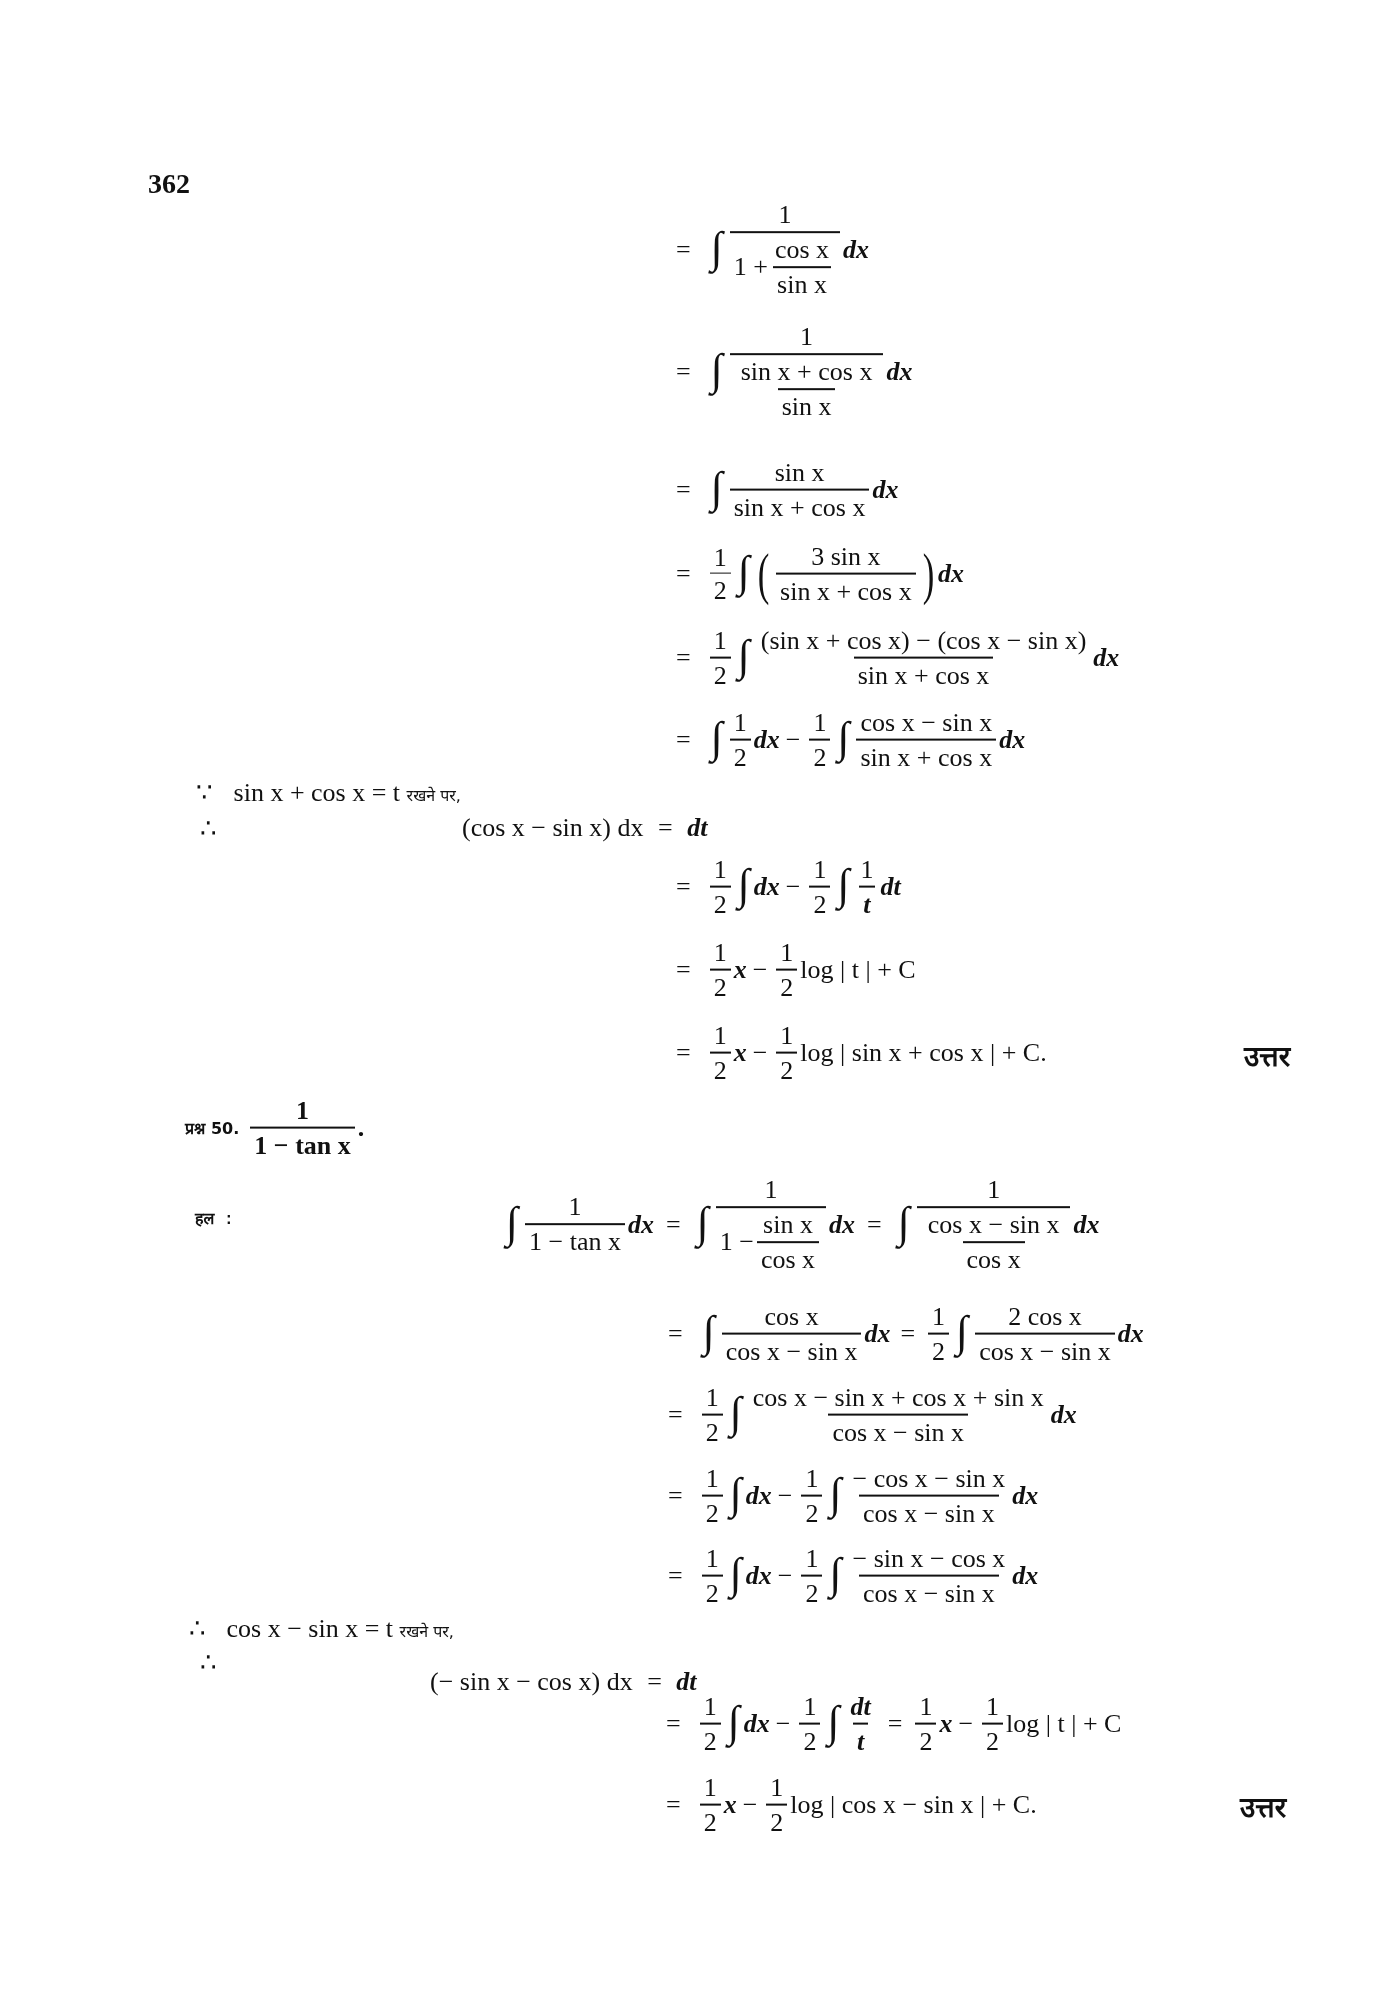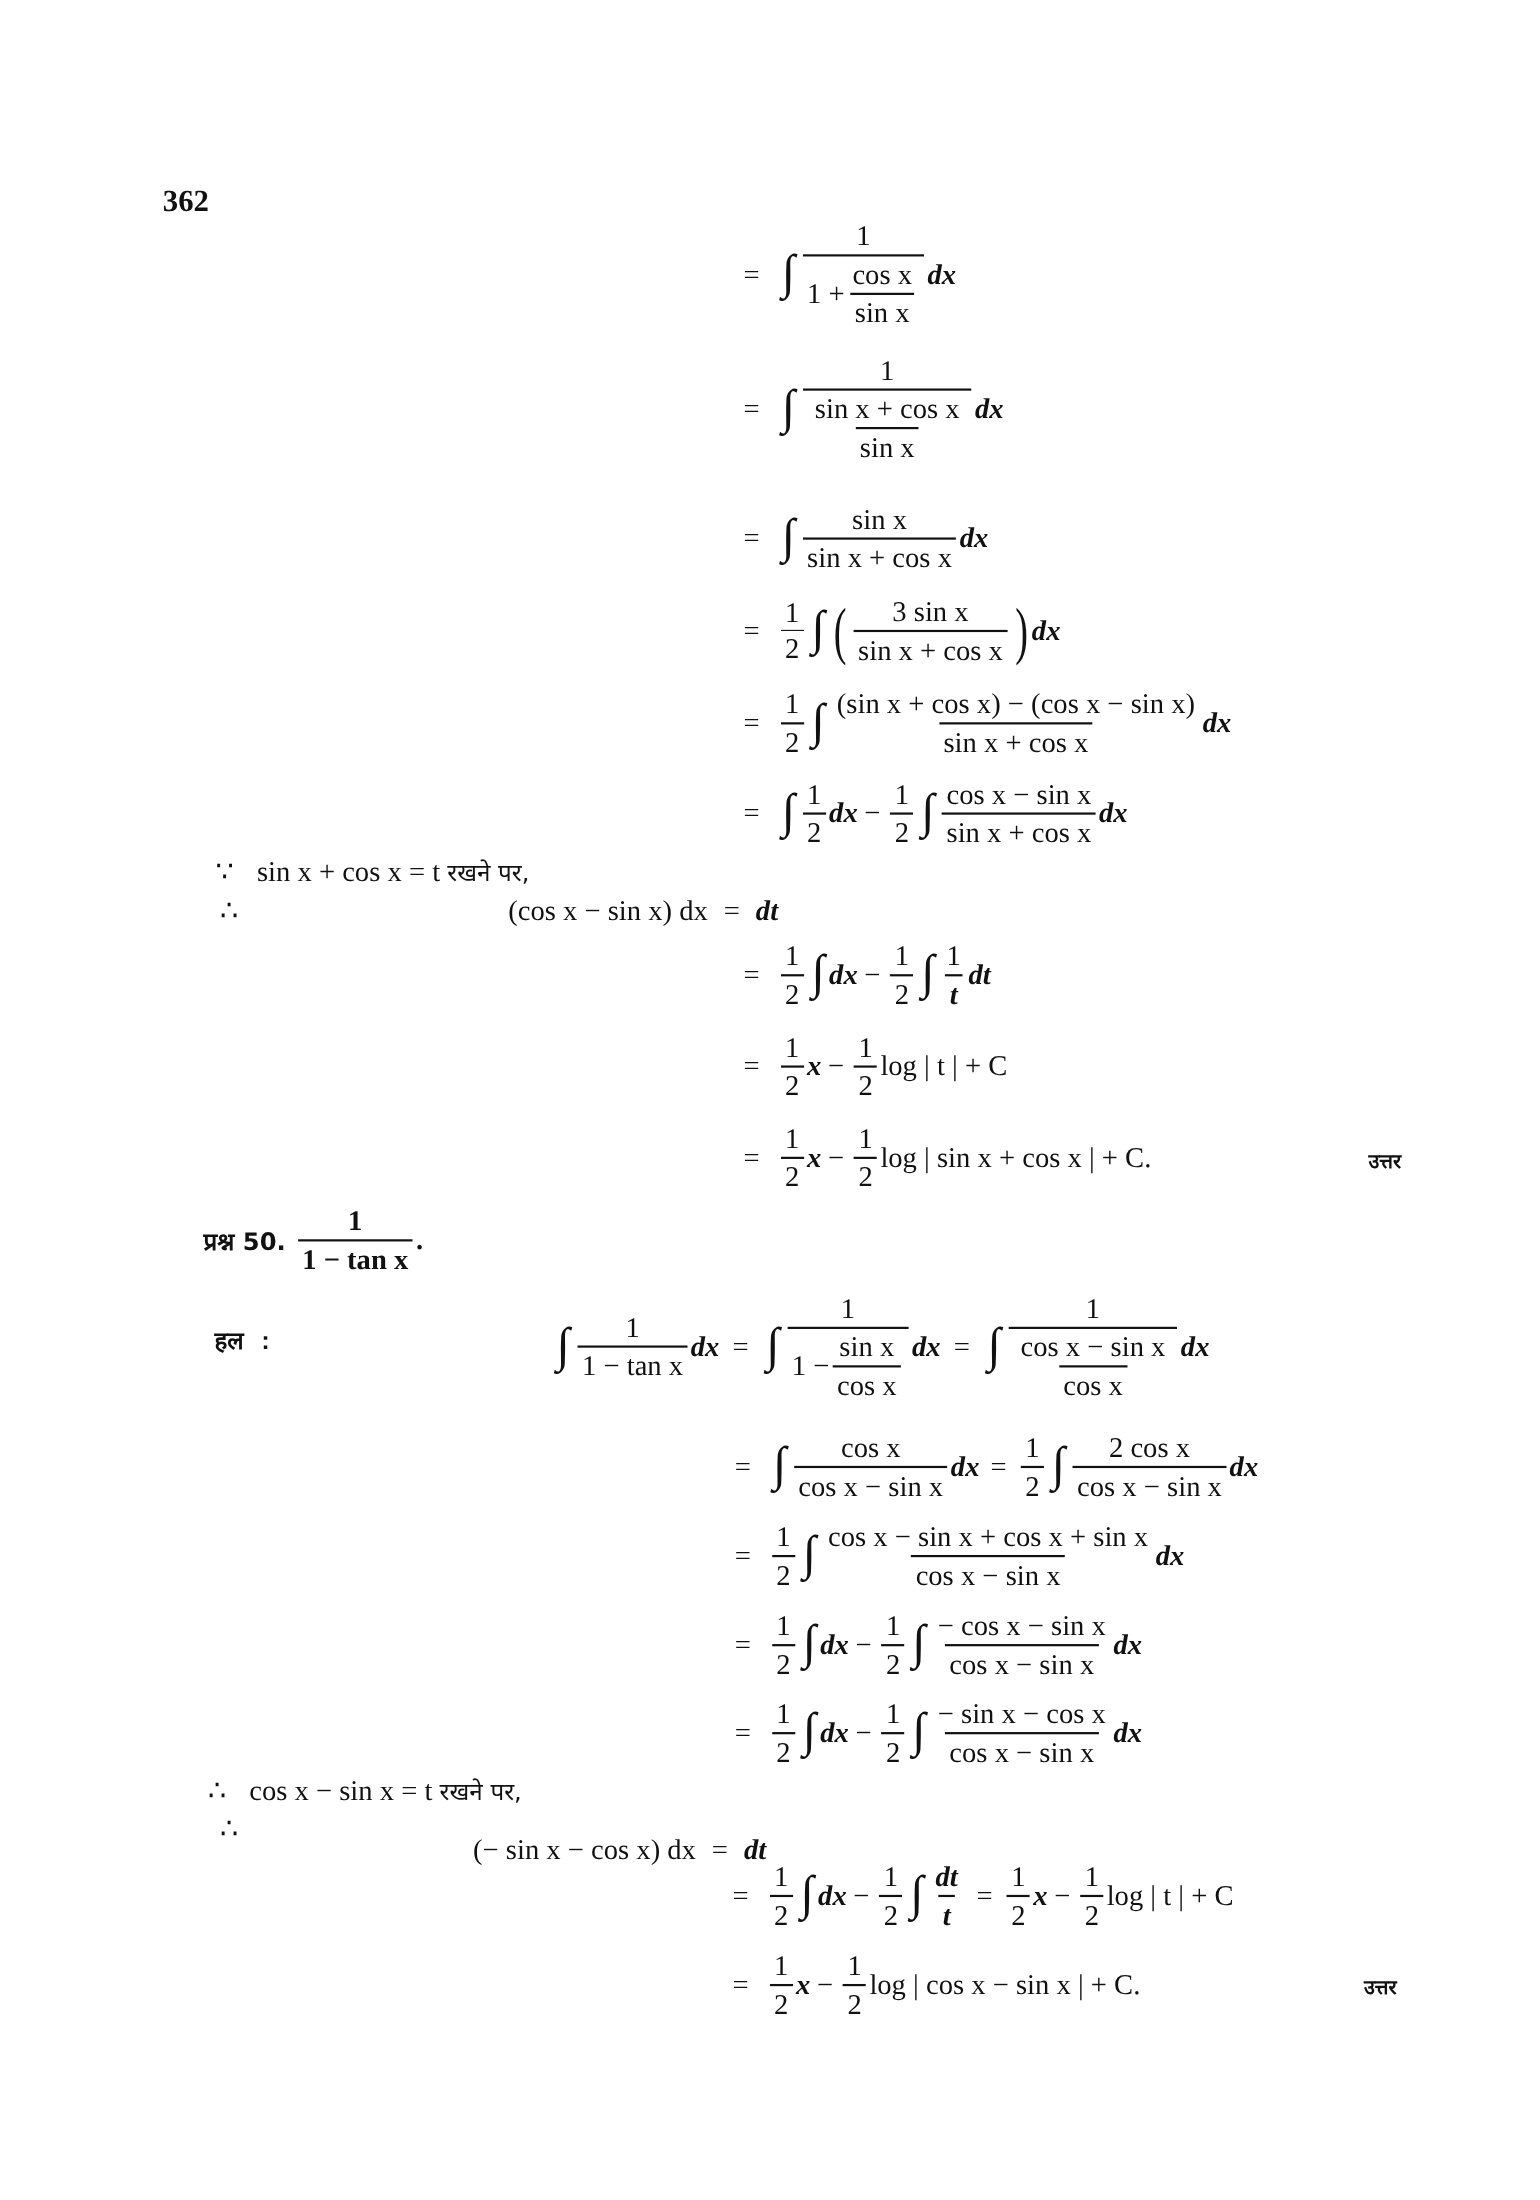--- a/index.html
+++ b/index.html
@@ -10,22 +10,22 @@
   .row { position:absolute; display:flex; align-items:center; white-space:nowrap; transform:translateY(-50%); }
   .eq { margin-right:16px; }
   .int { font-size:44px; line-height:1; margin:0 4px; transform:translateY(-2px); font-style:normal; }
   .frac { display:inline-flex; flex-direction:column; align-items:center; vertical-align:middle; margin:0 3px; }
   .frac > .num { padding:0 4px 1px; line-height:1.15; }
   .frac > .den { padding:2px 4px 0; line-height:1.15; border-top:2px solid #111; }
   .i { font-style:italic;font-weight:bold; }
   .b { font-weight:bold; }
   .paren { font-size:58px; line-height:1; font-weight:200; transform:scaleX(0.6); display:inline-block; }
   .txt { position:absolute; white-space:nowrap; transform:translateY(-50%); }
-  .ans { font-family:"DejaVu Sans",sans-serif; font-weight:bold; font-size:18px; }
-  .deva { font-family:"DejaVu Sans",sans-serif; font-size:22px; }
+  .ans { font-family:"DejaVu Sans",sans-serif; font-weight:bold; font-size:28px; }
+  .deva { font-family:"DejaVu Sans",sans-serif; font-size:16px; }
   .q { font-weight:bold; }
   .sp { display:inline-block; width:8px; }
 </style>
 </head>
 <body>
 
 <div class="abs pageno b">362</div>
 
 <div class="row" style="left:676px; top:250px;">
   <span class="eq">=</span>

